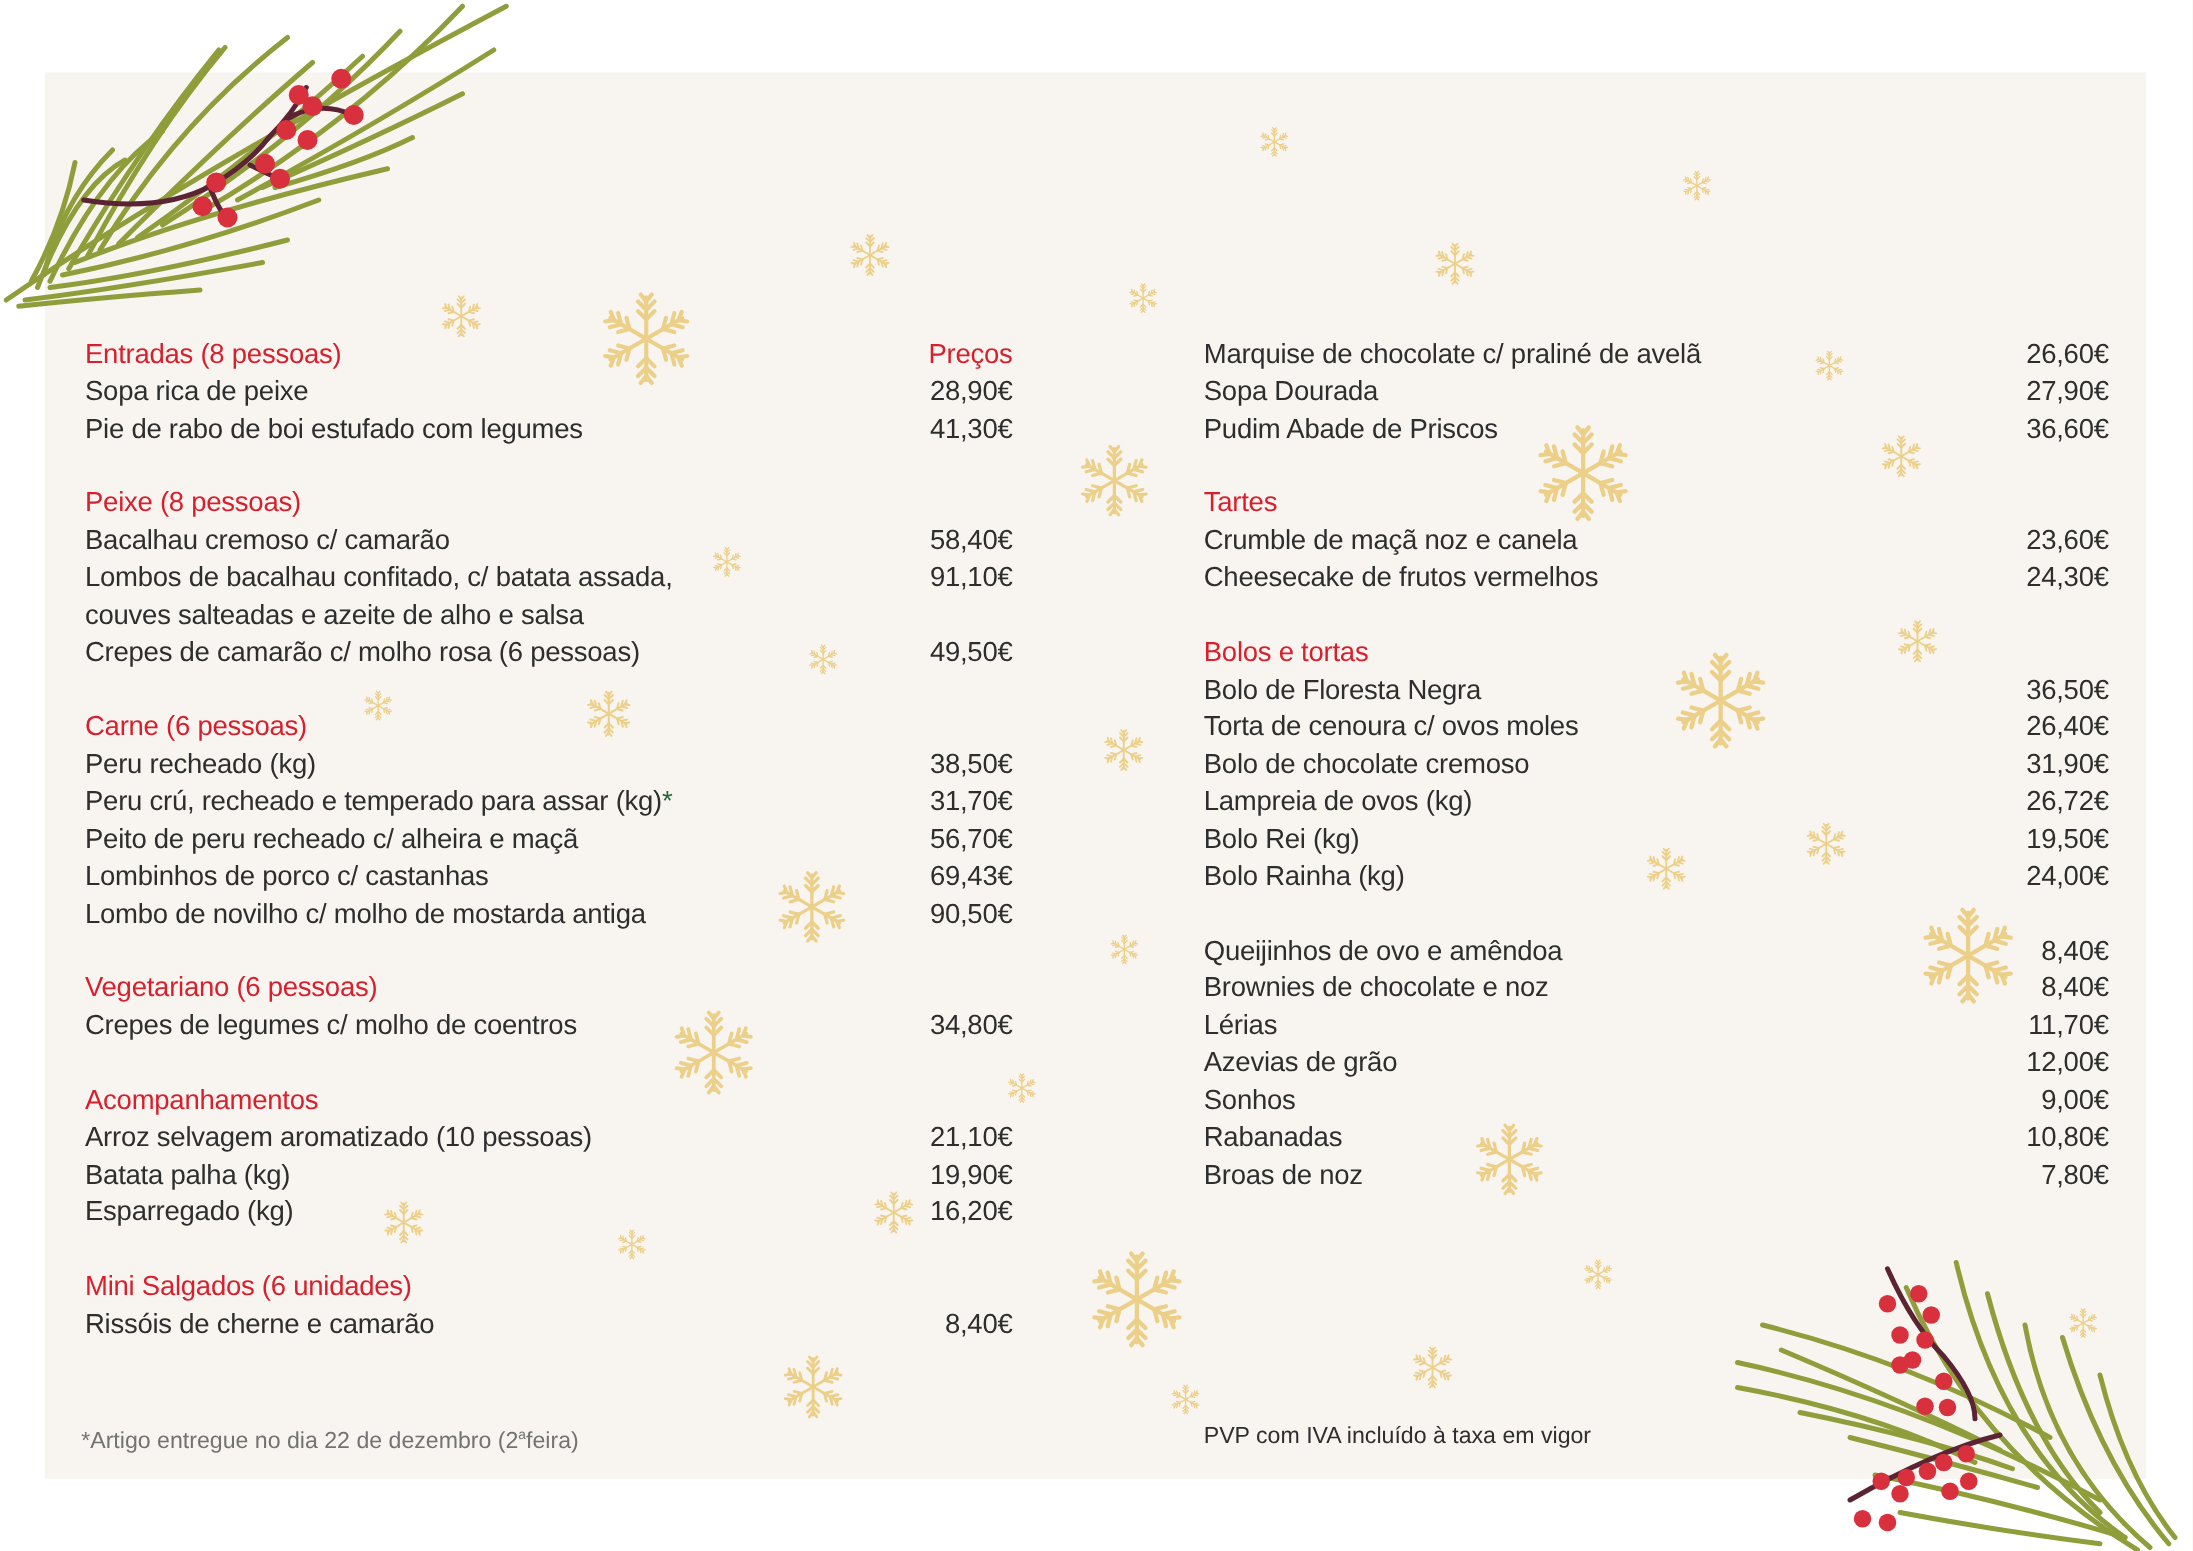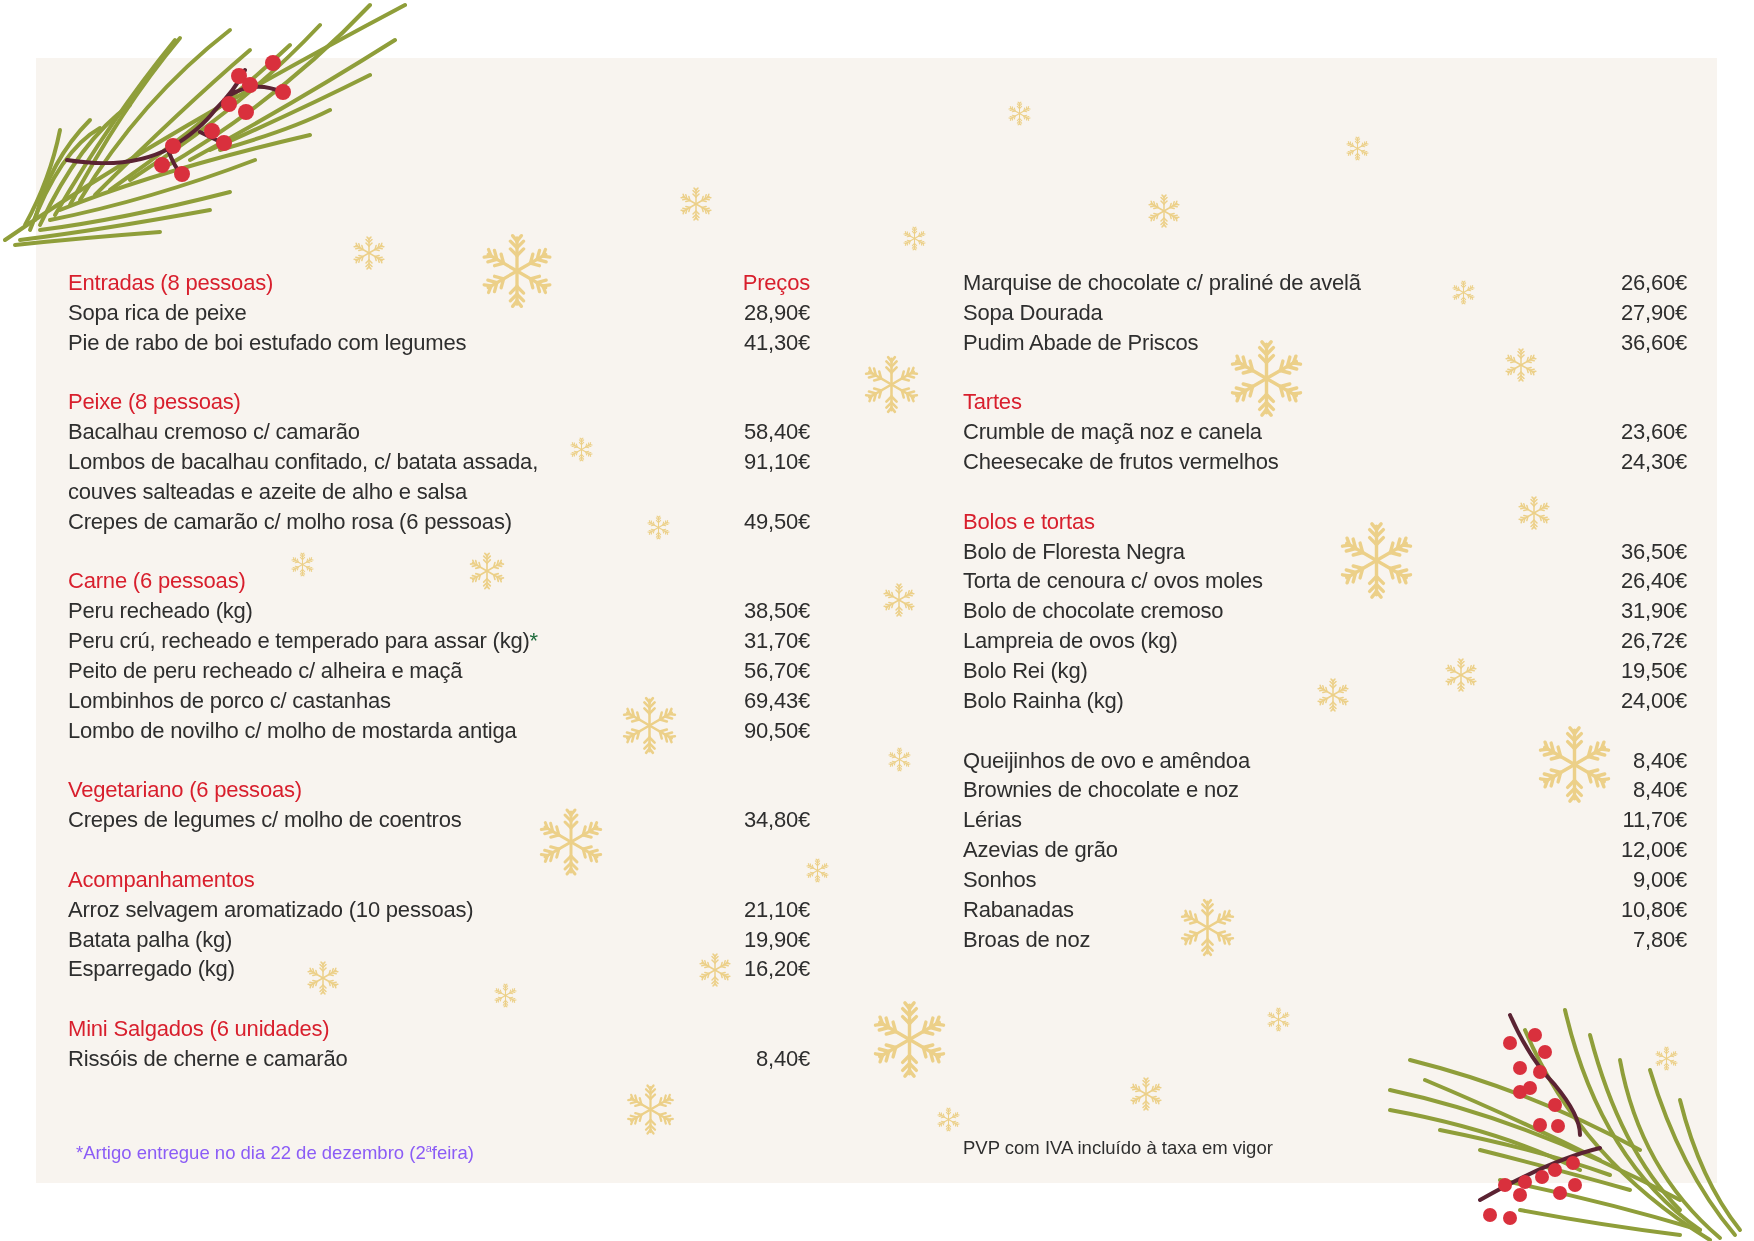--- a/index.html
+++ b/index.html
@@ -12,21 +12,21 @@
   .col-left { left:68px; width:742px; }
   .col-right { left:963px; width:724px; }
   .row { position:relative; height:29.85px; line-height:29.85px; font-size:22px; white-space:nowrap; letter-spacing:-0.2px; }
   .row .name { position:absolute; left:0; top:0; }
   .row .price { position:absolute; right:0; top:0; text-align:right;margin-left:15px; }
   .row.head .name, .row.head .price { color:#d81f2d; font-weight:normal; }
   .row.head .price.plain { font-weight:normal; }
   .spacer { height:29.85px; }
   .ast { color:#1f6b3c; }
   .foot { position:absolute; top:1136px; font-size:18.5px; line-height:24px; white-space:nowrap; }
-  .foot-left { left:76px; color:#8b5cf6; }
+  .foot-left { left:65px; color:#737373; }
   .foot-right { left:963px; color:#2e2e2e; }
   sup { font-size:11px; vertical-align:7px; }
 </style>
 </head>
 <body>
 
 <div class="panel"></div>
 
 <svg width="0" height="0" style="position:absolute">
   <defs>

